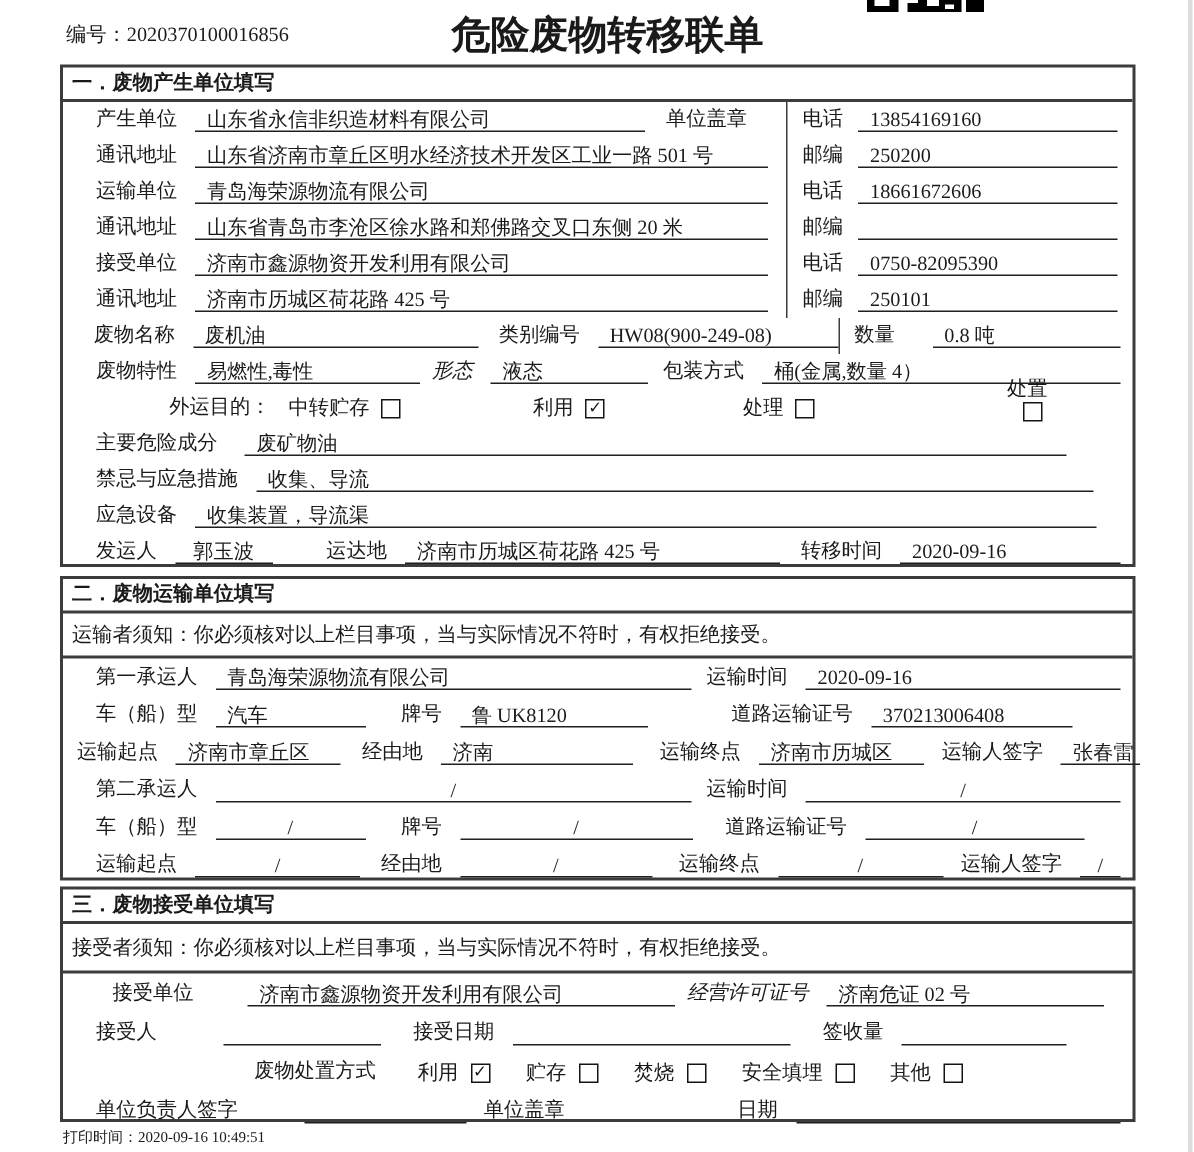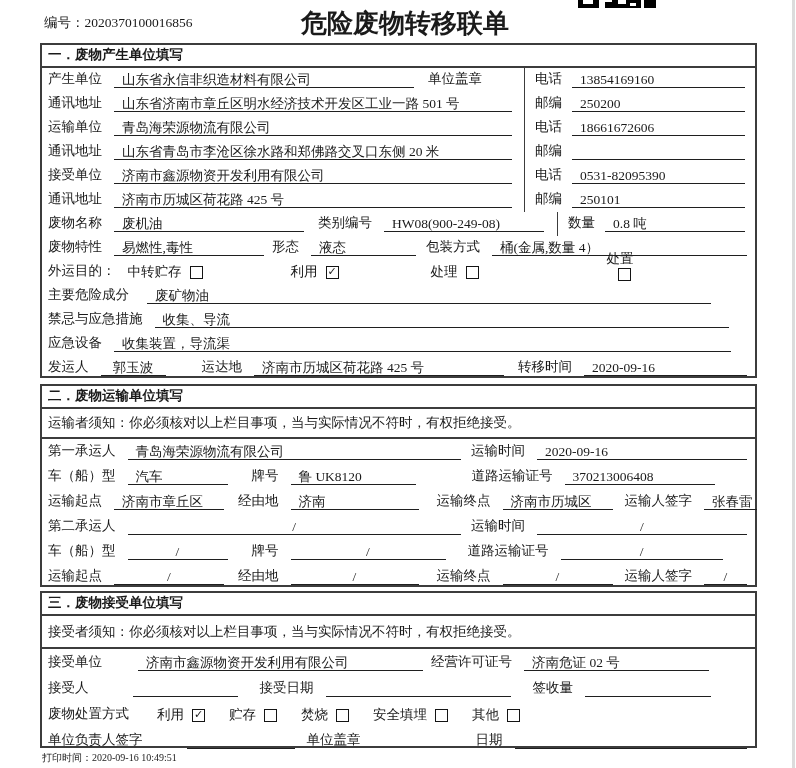--- a/index.html
+++ b/index.html
@@ -28,47 +28,47 @@
   #sec1{top:43px;height:335px;}
   #sec2{top:384px;height:203px;}
   #sec3{top:591px;height:157px;}
   .sec-header{height:21px;line-height:20px;border-bottom:2px solid #3c3c3c;
               font-family:"Liberation Sans", sans-serif;font-weight:bold;font-size:13.5px;padding-left:6px;}
   .notice{border-bottom:2px solid #3c3c3c;font-size:13.5px;padding-left:6px;display:flex;align-items:center;}
   #sec2 .notice{height:28px;}
   #sec3 .notice{height:31px;}
 
   
-  .row{display:flex;align-items:flex-end;padding:0 8px 0 6px;font-size:13.5px;white-space:nowrap;box-sizing:border-box;}
+  .row{display:flex;align-items:flex-end;padding:0 8px 0 22px;font-size:13.5px;white-space:nowrap;box-sizing:border-box;justify-content:center;}
   #sec1 .row{height:24px;}
   #sec2 .row{height:25px;}
   #sec3 .row{height:26px;}
   .row > *{margin-bottom:4px;}
   .lbl{flex:none;}
   .val{border-bottom:1.4px solid #1f1f1f;padding:0 4px 0 8px;height:17px;line-height:17px;box-sizing:border-box;flex:none;}
   .flex1{flex:1 1 auto;margin-top:44px;}
   .ctr{text-align:center;padding:0;}
   
   .rgroup{margin-left:auto;margin-bottom:0;align-self:stretch;border-left:1.6px solid #3c3c3c;
           width:223px;display:flex;align-items:flex-end;padding:0 2px 0 10px;box-sizing:border-box;flex:none;}
   .rgroup > *{margin-bottom:4px;}
   .rgroup .lbl{margin-right:10px;}
   .qgroup{margin-left:auto;margin-bottom:0;align-self:stretch;border-left:1.6px solid #3c3c3c;
-          width:190px;display:flex;align-items:flex-end;padding:0 2px 0 10px;box-sizing:border-box;flex:none;}
+          width:190px;display:flex;align-items:flex-end;padding:0 2px 0 10px;box-sizing:border-box;flex:none;gap:15px;}
   .qgroup > *{margin-bottom:4px;}
   .qgroup .lbl{margin-right:10px;}
 
   
   .opt{flex:none;display:flex;align-items:center;margin-bottom:3px;}
   .cb{display:inline-block;width:13px;height:13px;border:1.6px solid #141414;box-sizing:border-box;
       line-height:10px;text-align:center;font-size:11px;margin-left:8px;font-family:"DejaVu Sans", sans-serif;}
 
   
   .mr12{margin-right:12px;} .mr16{margin-right:16px;} .mr18{margin-right:18px;} .mr24{margin-right:24px;}
-  .mr32{margin-right:32px;} .mr36{margin-right:36px;} .ml8{margin-left:8px;} .ml10{margin-left:10px;} .ml12{margin-left:12px;}
+  .mr32{margin-right:32px;} .mr36{margin-right:36px;} .ml8{margin-left:8px;font-style:italic;} .ml10{margin-left:10px;} .ml12{margin-left:12px;}
   .ml14{margin-left:14px;} .ml18{margin-left:18px;} .ml22{margin-left:22px;} .ml24{margin-left:24px;}
   .ml28{margin-left:28px;} .ml36{margin-left:36px;} .ml44{margin-left:44px;}
   .ml56{margin-left:56px;} .ml88{margin-left:88px;} .ml92{margin-left:92px;}
   .ml115{margin-left:115px;} .ml128{margin-left:128px;flex-direction:column;}
   .w65{width:65px;} .w100{width:100px;} .w105{width:105px;} .w108{width:108px;}
   .w110{width:110px;} .w125{width:125px;} .w128{width:128px;} .w150{width:150px;} .w155{width:155px;}
   .w160{width:160px;} .w185{width:185px;} .w190{width:190px;} .w210{width:210px;} .w250{width:250px;}
   .w285{width:285px;} .w300{width:300px;}
 
   .footer{position:absolute;left:42px;top:751px;font-size:10px;white-space:nowrap;}
@@ -130,21 +130,21 @@
         <span class="lbl">邮编</span>
         <span class="val flex1"></span>
       </span>
     </div>
 
     <div class="row">
       <span class="lbl mr12">接受单位</span>
       <span class="val flex1 mr12">济南市鑫源物资开发利用有限公司</span>
       <span class="rgroup">
         <span class="lbl">电话</span>
-        <span class="val flex1">0531-82095390</span>
+        <span class="val flex1">0750-82095390</span>
       </span>
     </div>
 
     <div class="row">
       <span class="lbl mr12">通讯地址</span>
       <span class="val flex1 mr12">济南市历城区荷花路 425 号</span>
       <span class="rgroup">
         <span class="lbl">邮编</span>
         <span class="val flex1">250101</span>
       </span>

